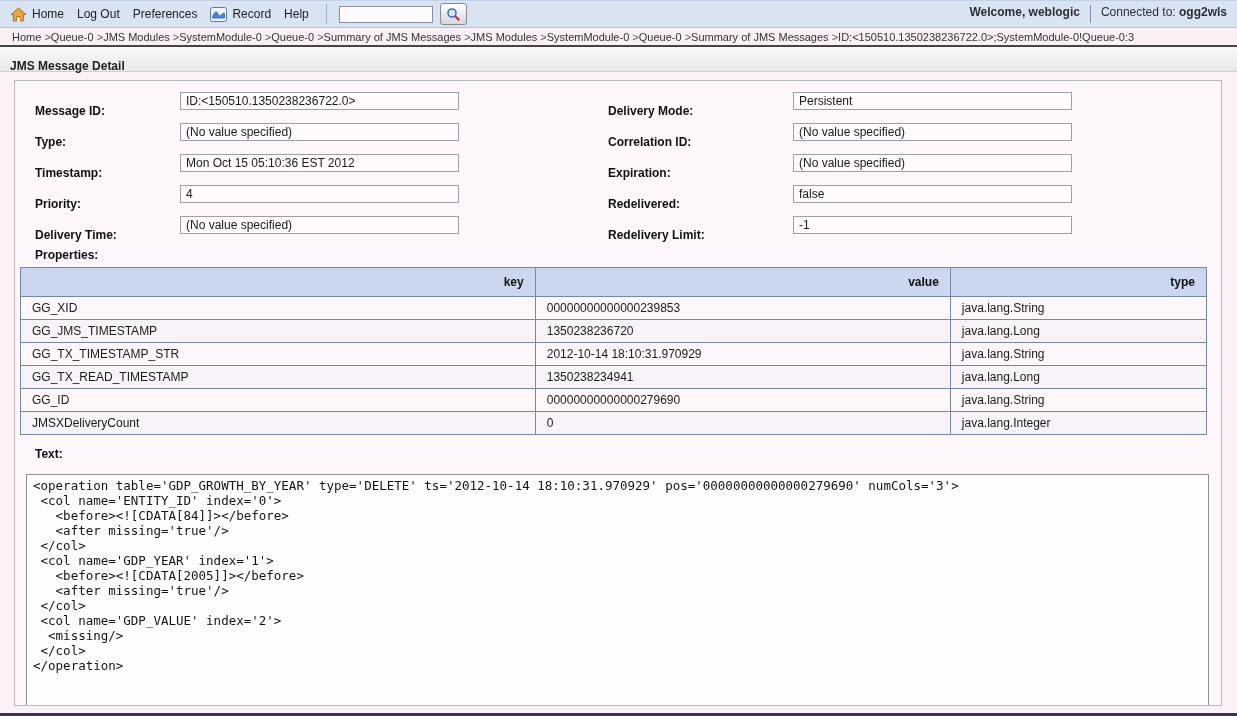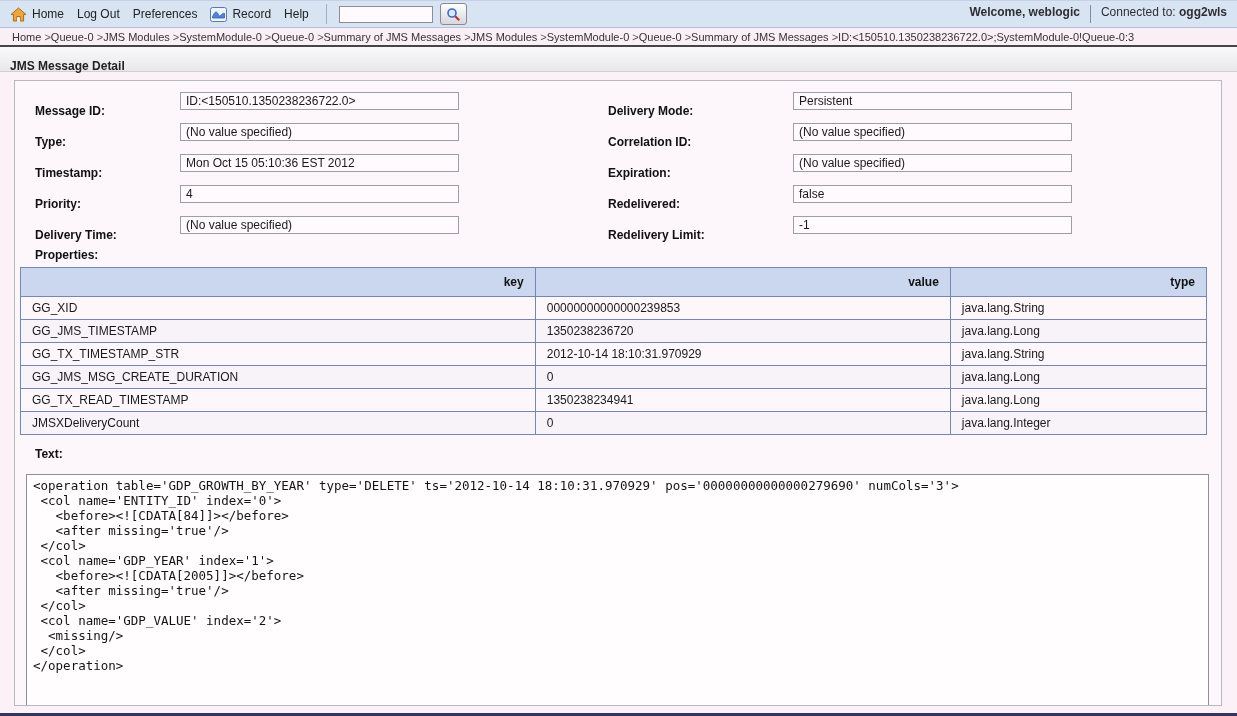--- a/index.html
+++ b/index.html
@@ -238,28 +238,28 @@
           <td>GG_JMS_TIMESTAMP</td>
           <td>1350238236720</td>
           <td>java.lang.Long</td>
         </tr>
         <tr>
           <td>GG_TX_TIMESTAMP_STR</td>
           <td>2012-10-14 18:10:31.970929</td>
           <td>java.lang.String</td>
         </tr>
         <tr>
-          <td>GG_JMS_MSG_CREATE_DURATION</td>
-          <td>0</td>
-          <td>java.lang.Long</td>
-        </tr>
-        <tr>
           <td>GG_TX_READ_TIMESTAMP</td>
           <td>1350238234941</td>
           <td>java.lang.Long</td>
+        </tr>
+        <tr>
+          <td>GG_ID</td>
+          <td>00000000000000279690</td>
+          <td>java.lang.String</td>
         </tr>
         <tr>
           <td>JMSXDeliveryCount</td>
           <td>0</td>
           <td>java.lang.Integer</td>
         </tr>
       </tbody>
   </table>
 
   <div class="text-label">Text:</div>

